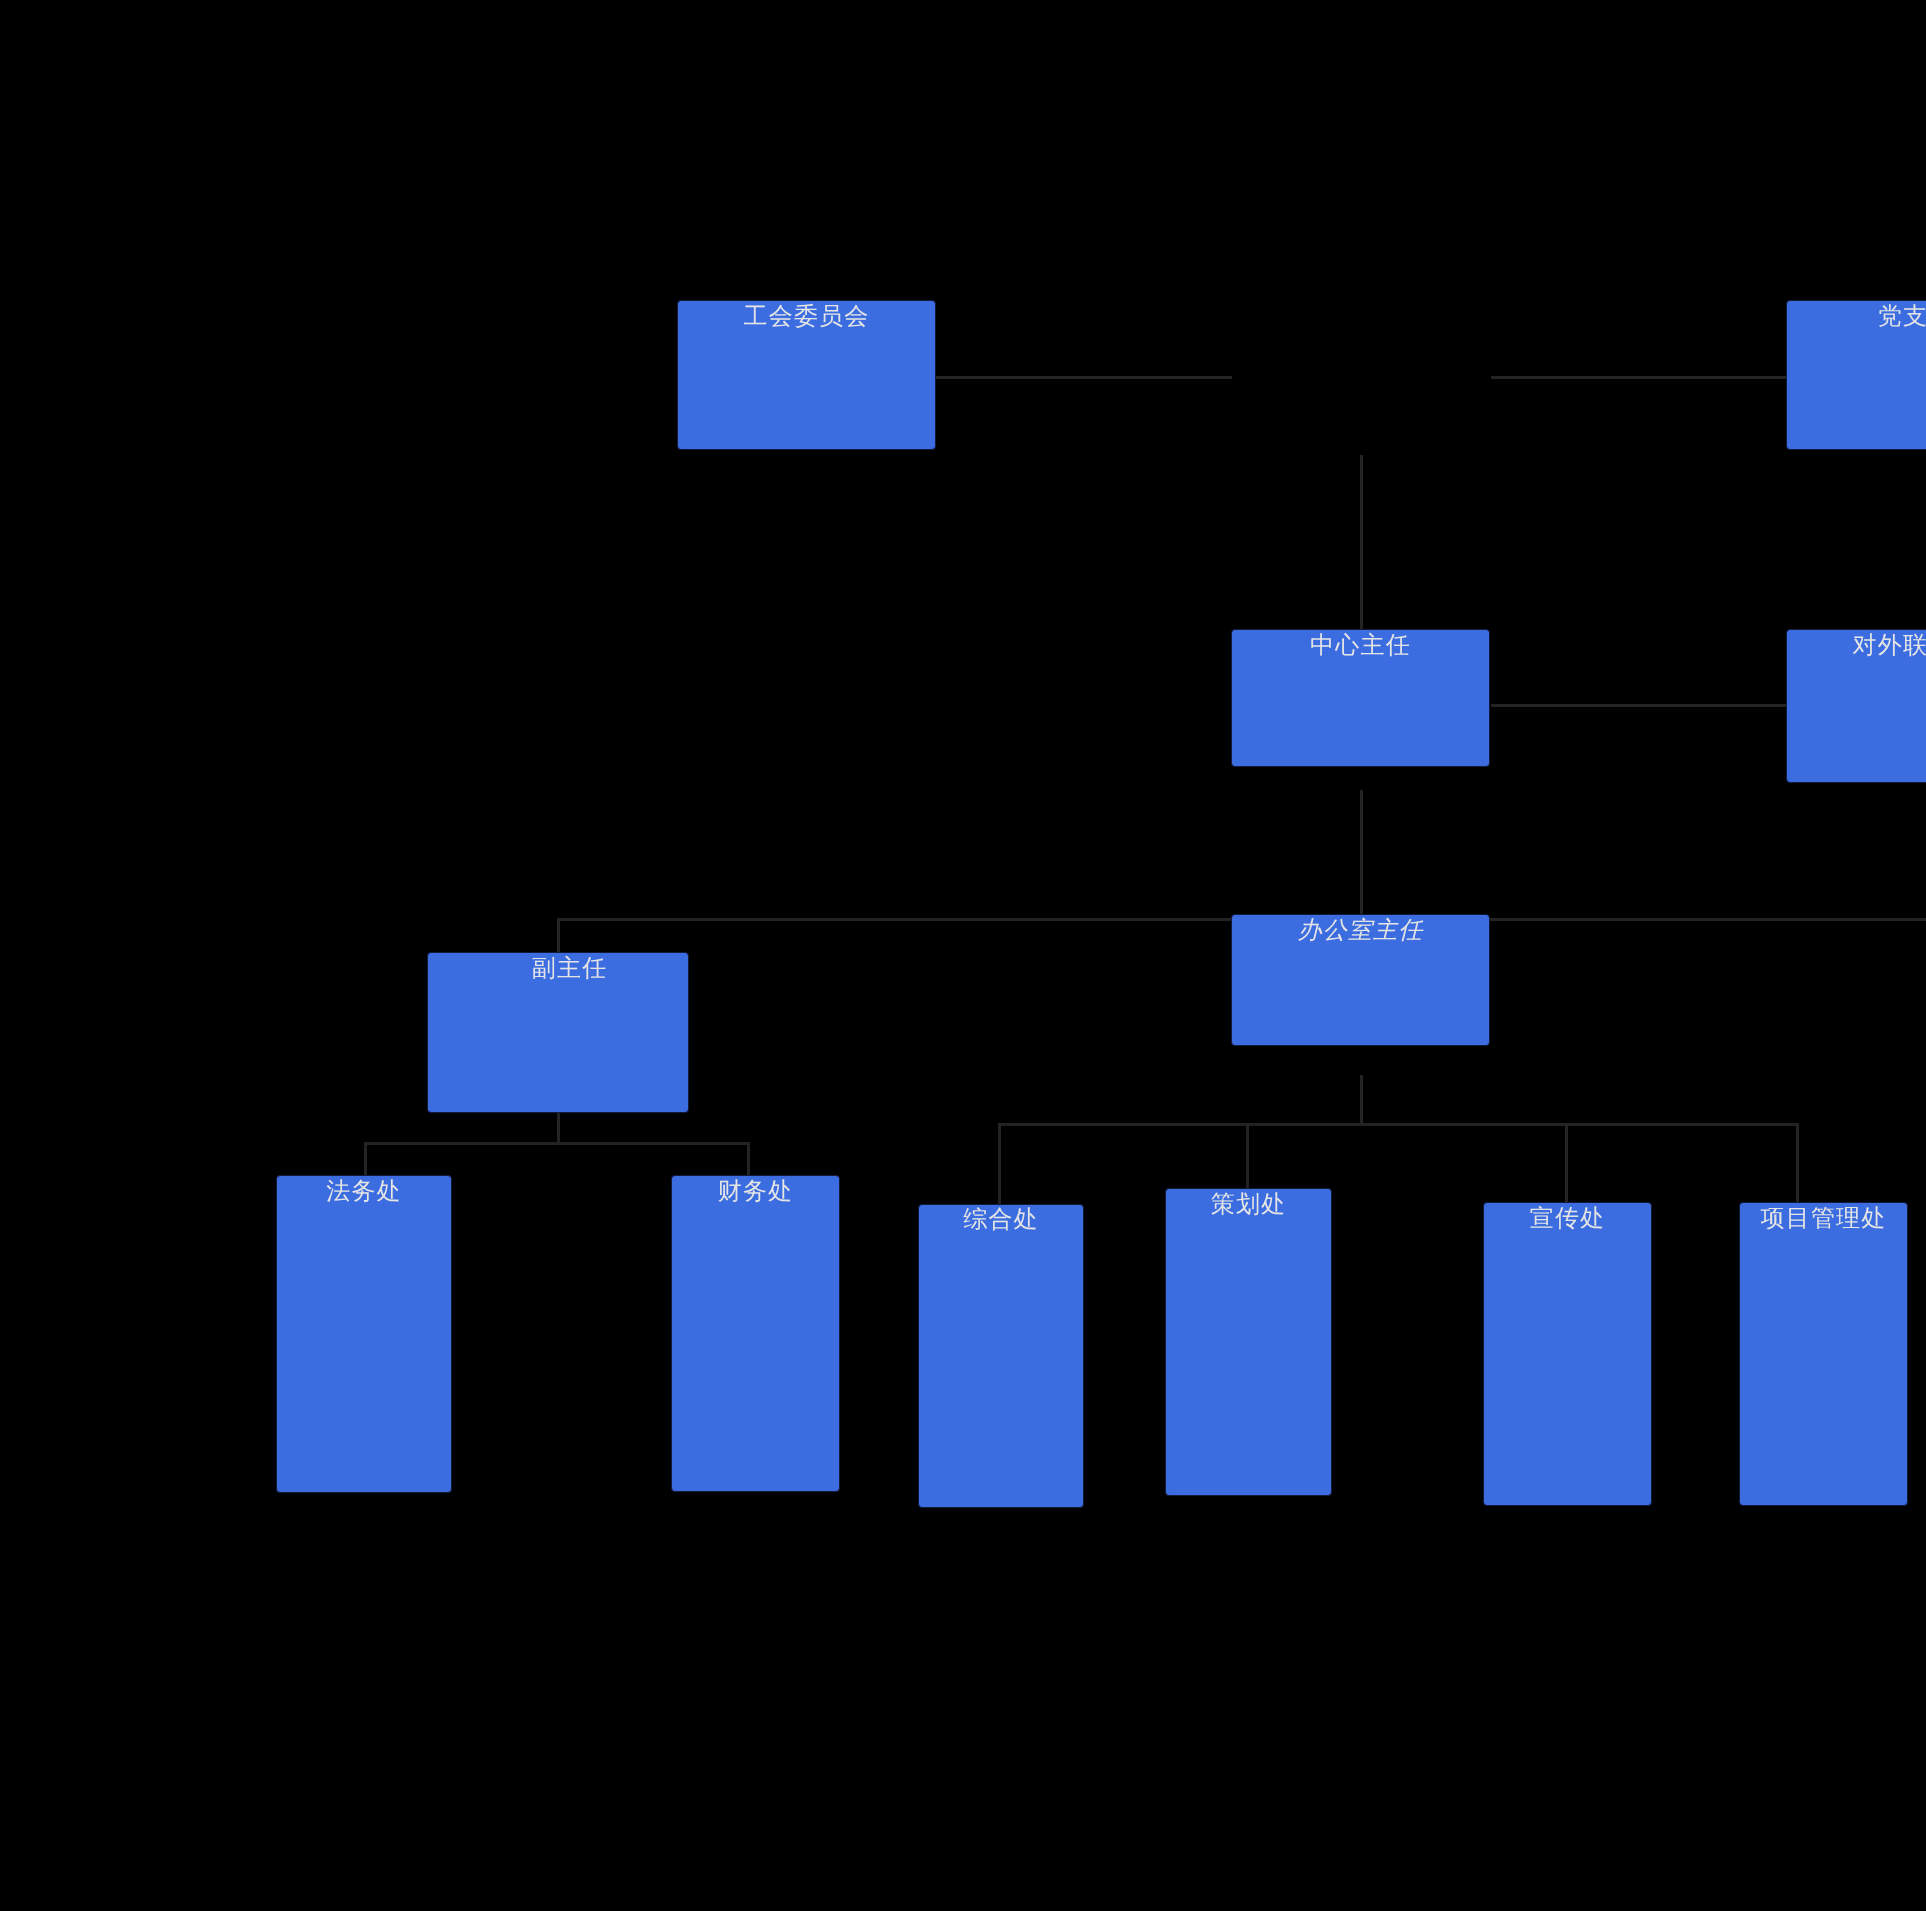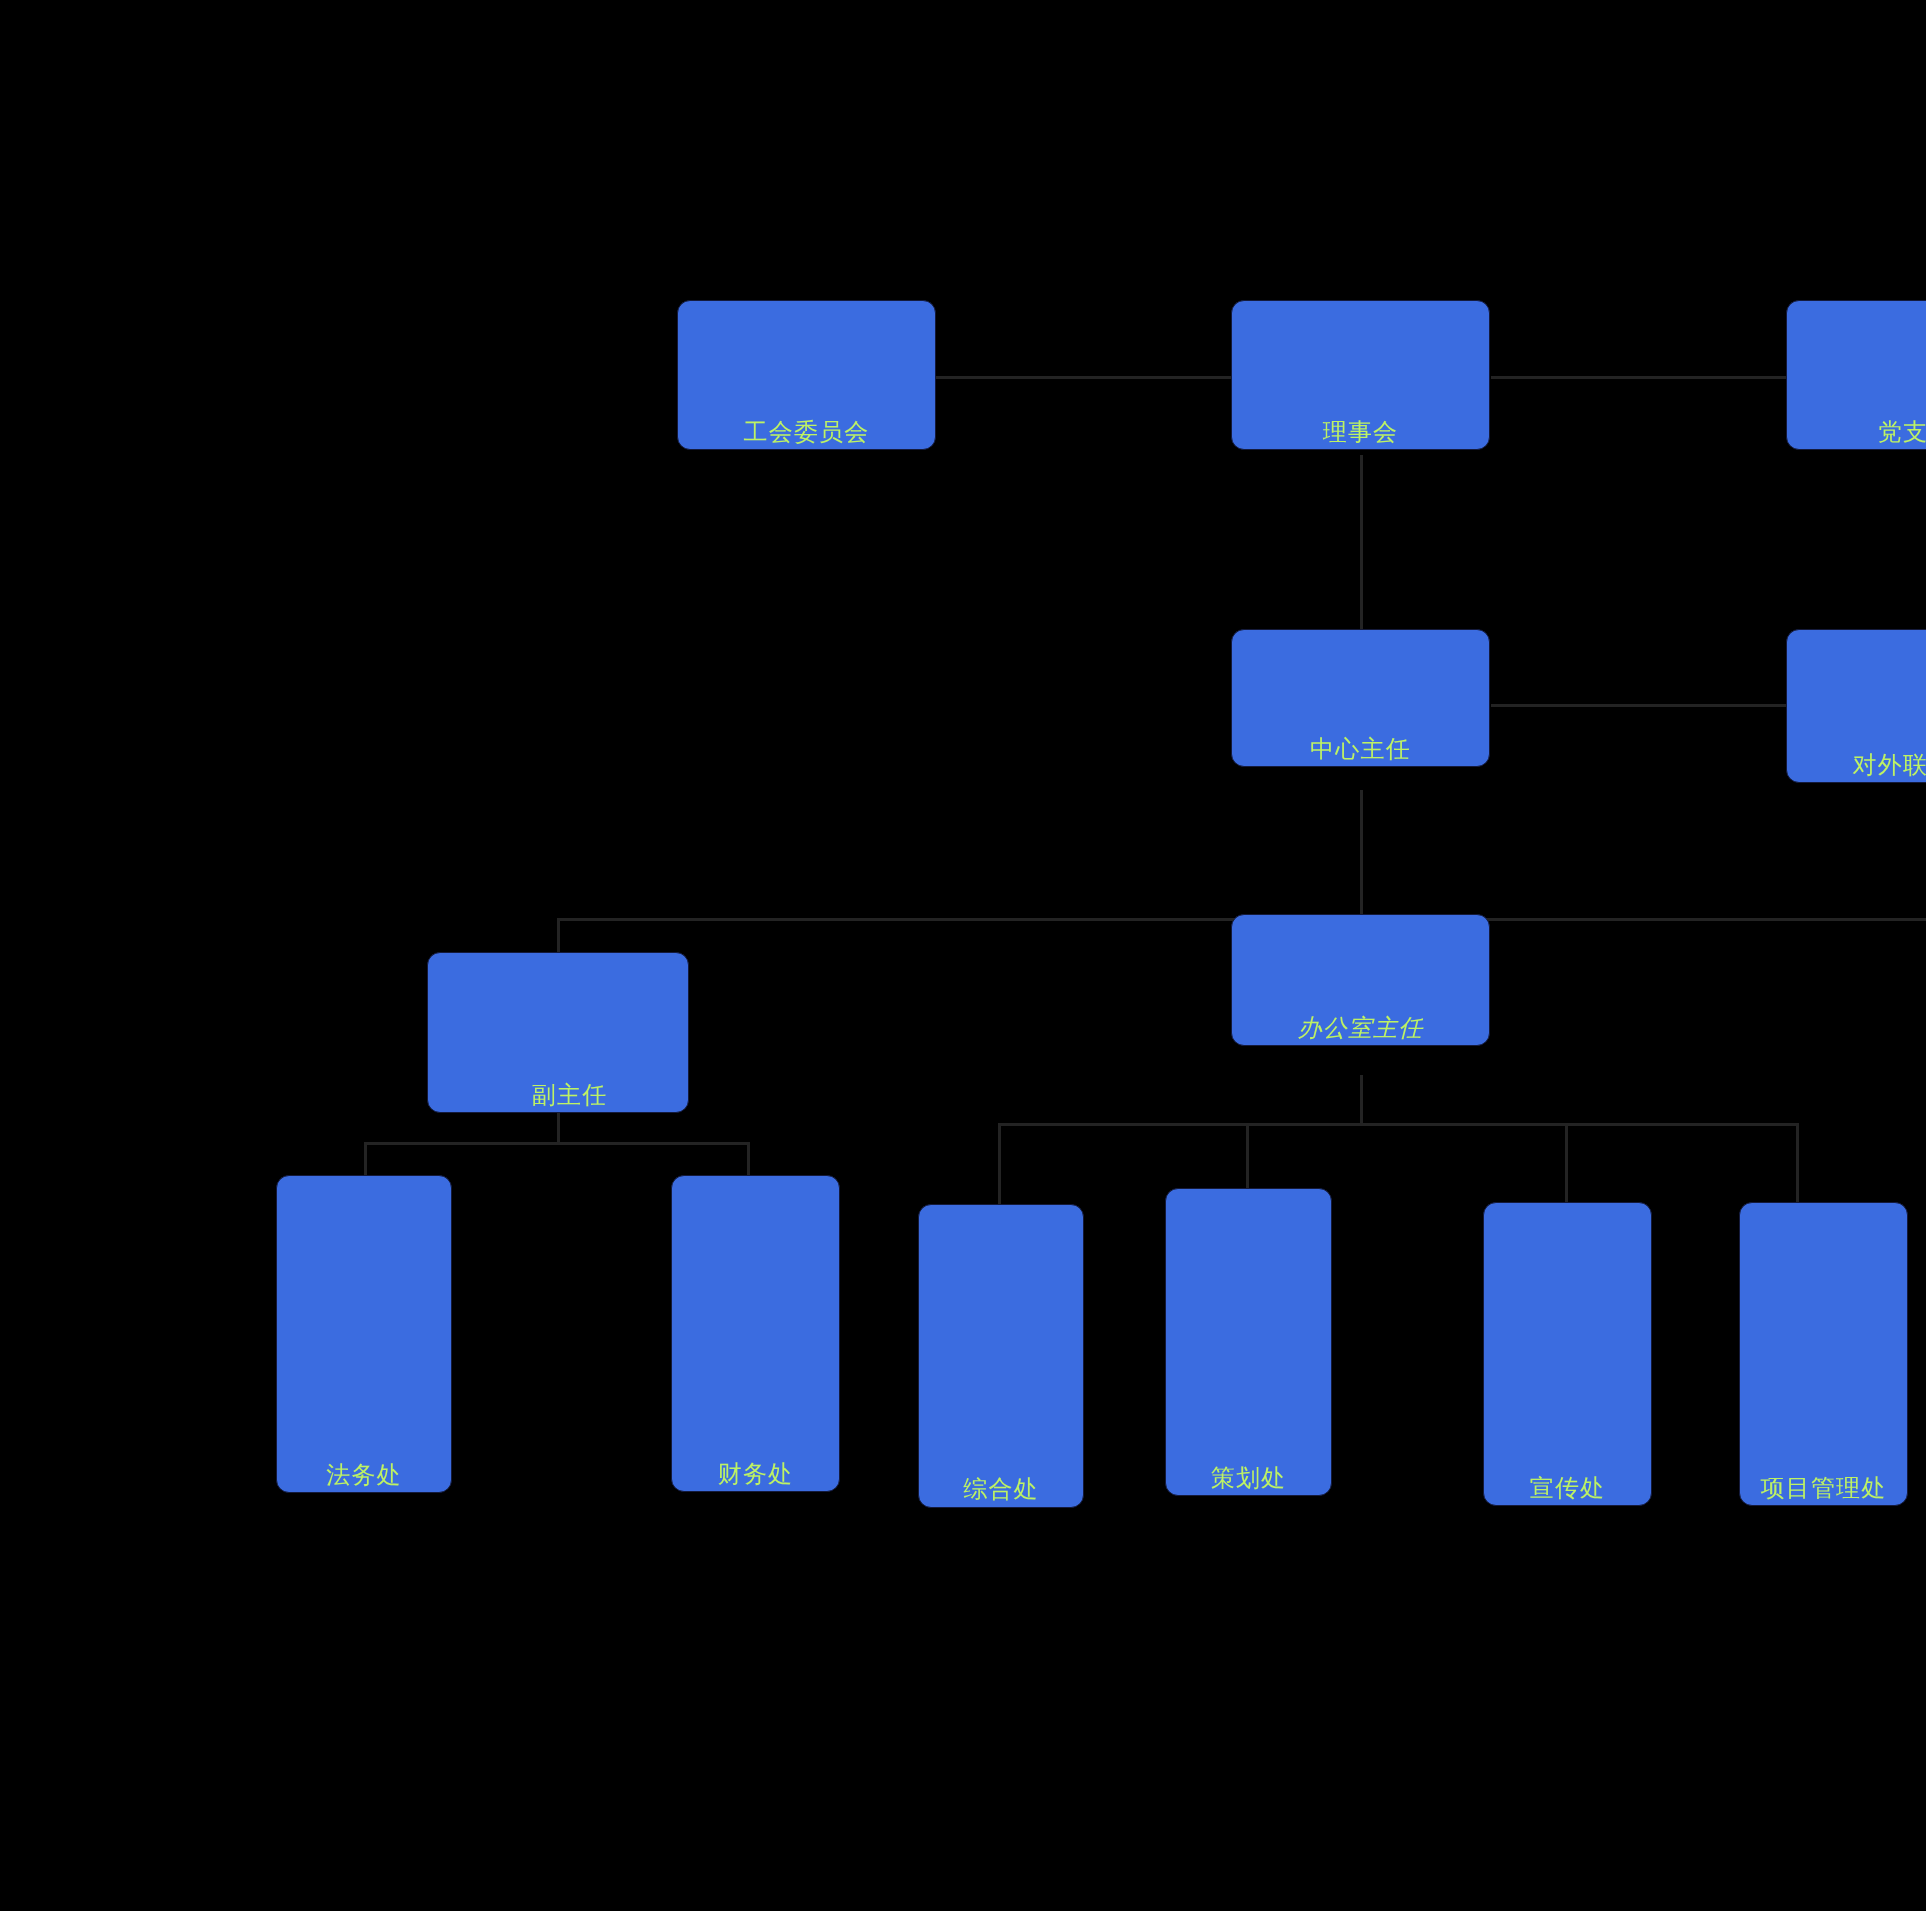--- a/index.html
+++ b/index.html
@@ -14,26 +14,26 @@
     height: 1912px;
     background: #000000;
     overflow: hidden;
     font-family: "DejaVu Sans", "Liberation Sans", sans-serif;
   }
   .node {
     position: absolute;
     box-sizing: border-box;
     background: #3B6CE0;
     border: 1.9px solid #141A3C;
-    border-radius: 13px;
+    border-radius: 4px;
     display: flex;
-    align-items: flex-end;
+    align-items: flex-start;
     justify-content: center;
     text-align: center;
-    color: #bef264;
+    color: #e5e5e5;
     font-size: 24px;
     line-height: 1.32;
     letter-spacing: 1.2px;
     z-index: 3;
     padding: 0 3.9px;
   }
   .node .label {
     display: block;
     width: 100%;
   }
@@ -71,23 +71,20 @@
   <div class="edge h" style="left:998px; top:1123px; width:801px;"></div>
   <div class="edge v" style="left:998px; top:1123px; height:83px;"></div>
   <div class="edge v" style="left:1246px; top:1123px; height:67px;"></div>
   <div class="edge v" style="left:1565px; top:1123px; height:81px;"></div>
   <div class="edge v" style="left:1796px; top:1123px; height:81px;"></div>
 
   <div class="node" style="left:677px; top:300px; width:259px; height:150px;">
     <span class="label">工会委员会</span>
   </div>
 
-  <div class="node" style="left:1231px; top:300px; width:259px; height:150px;">
-    <span class="label">理事会</span>
-  </div>
 
   <div class="node" style="left:1786px; top:300px; width:259px; height:150px;">
     <span class="label">党支部</span>
   </div>
 
   <div class="node" style="left:1231px; top:629px; width:259px; height:138px;">
     <span class="label">中心主任</span>
   </div>
 
   <div class="node" style="left:1786px; top:629px; width:259px; height:154px;">

